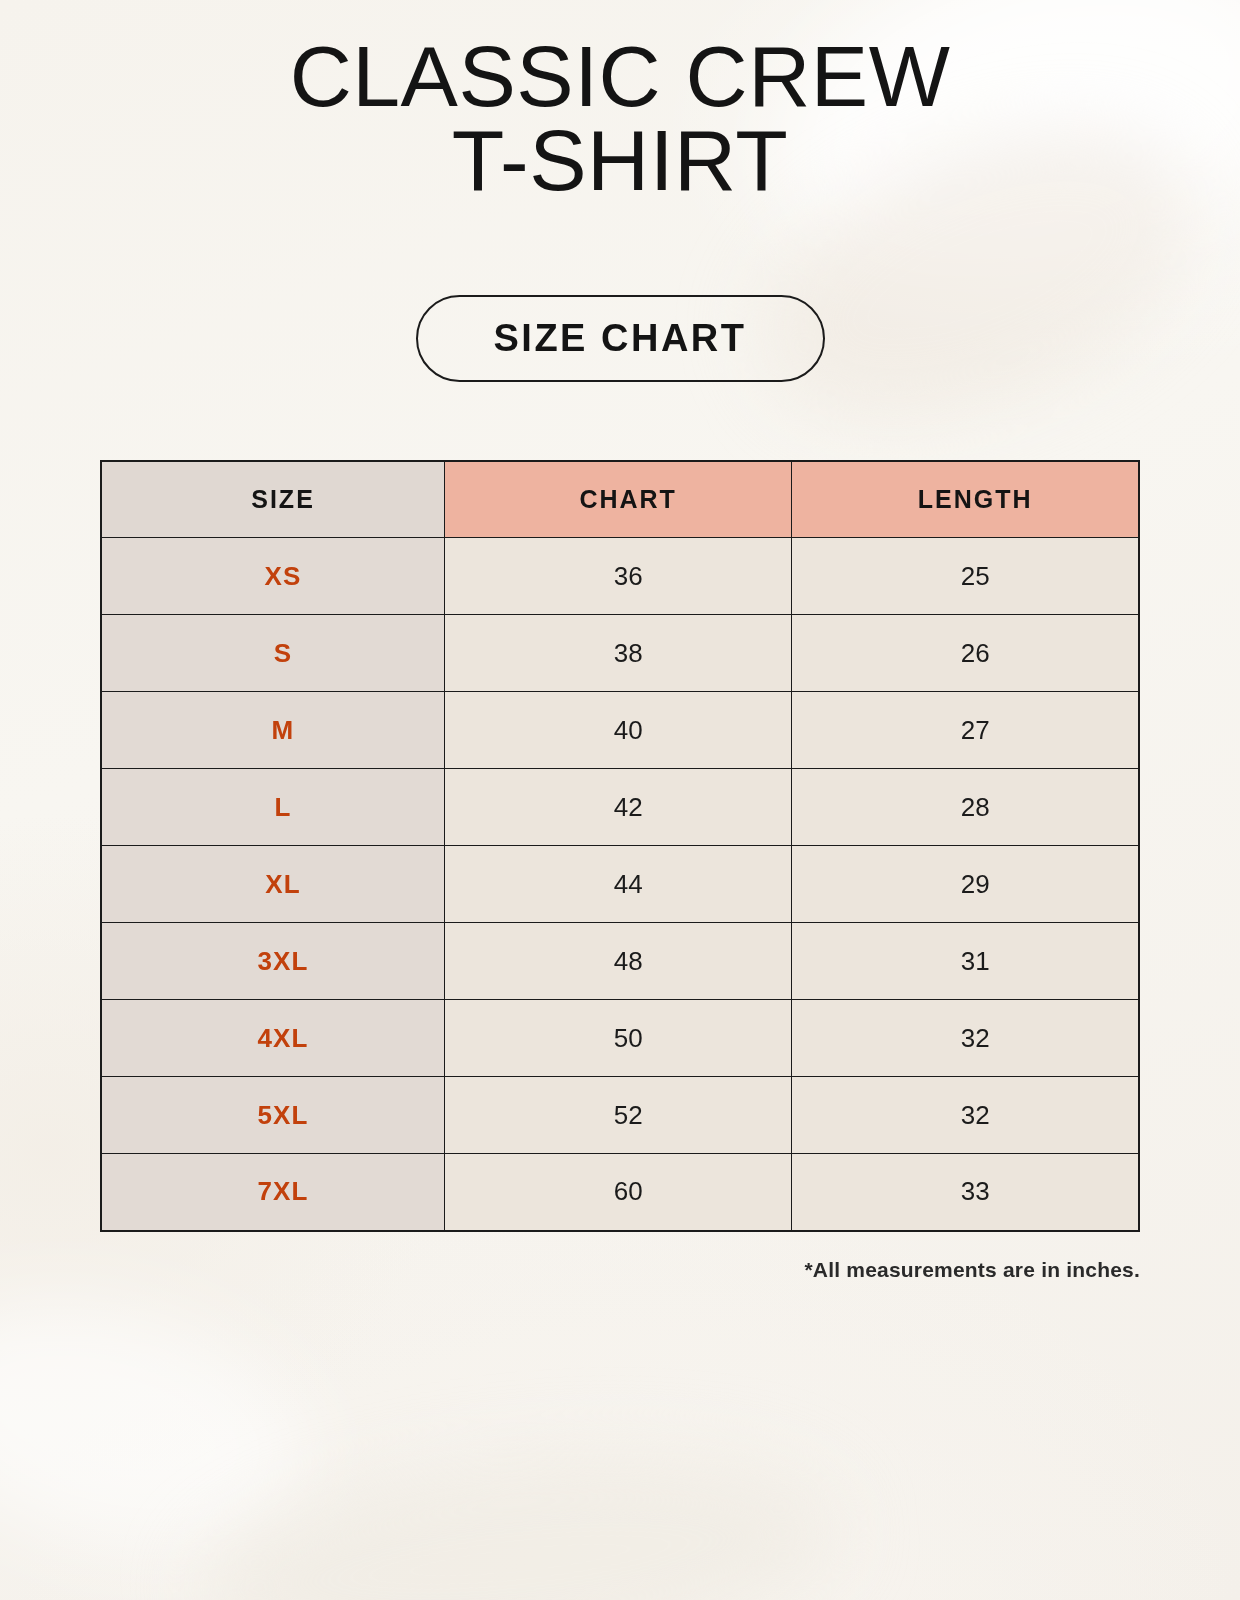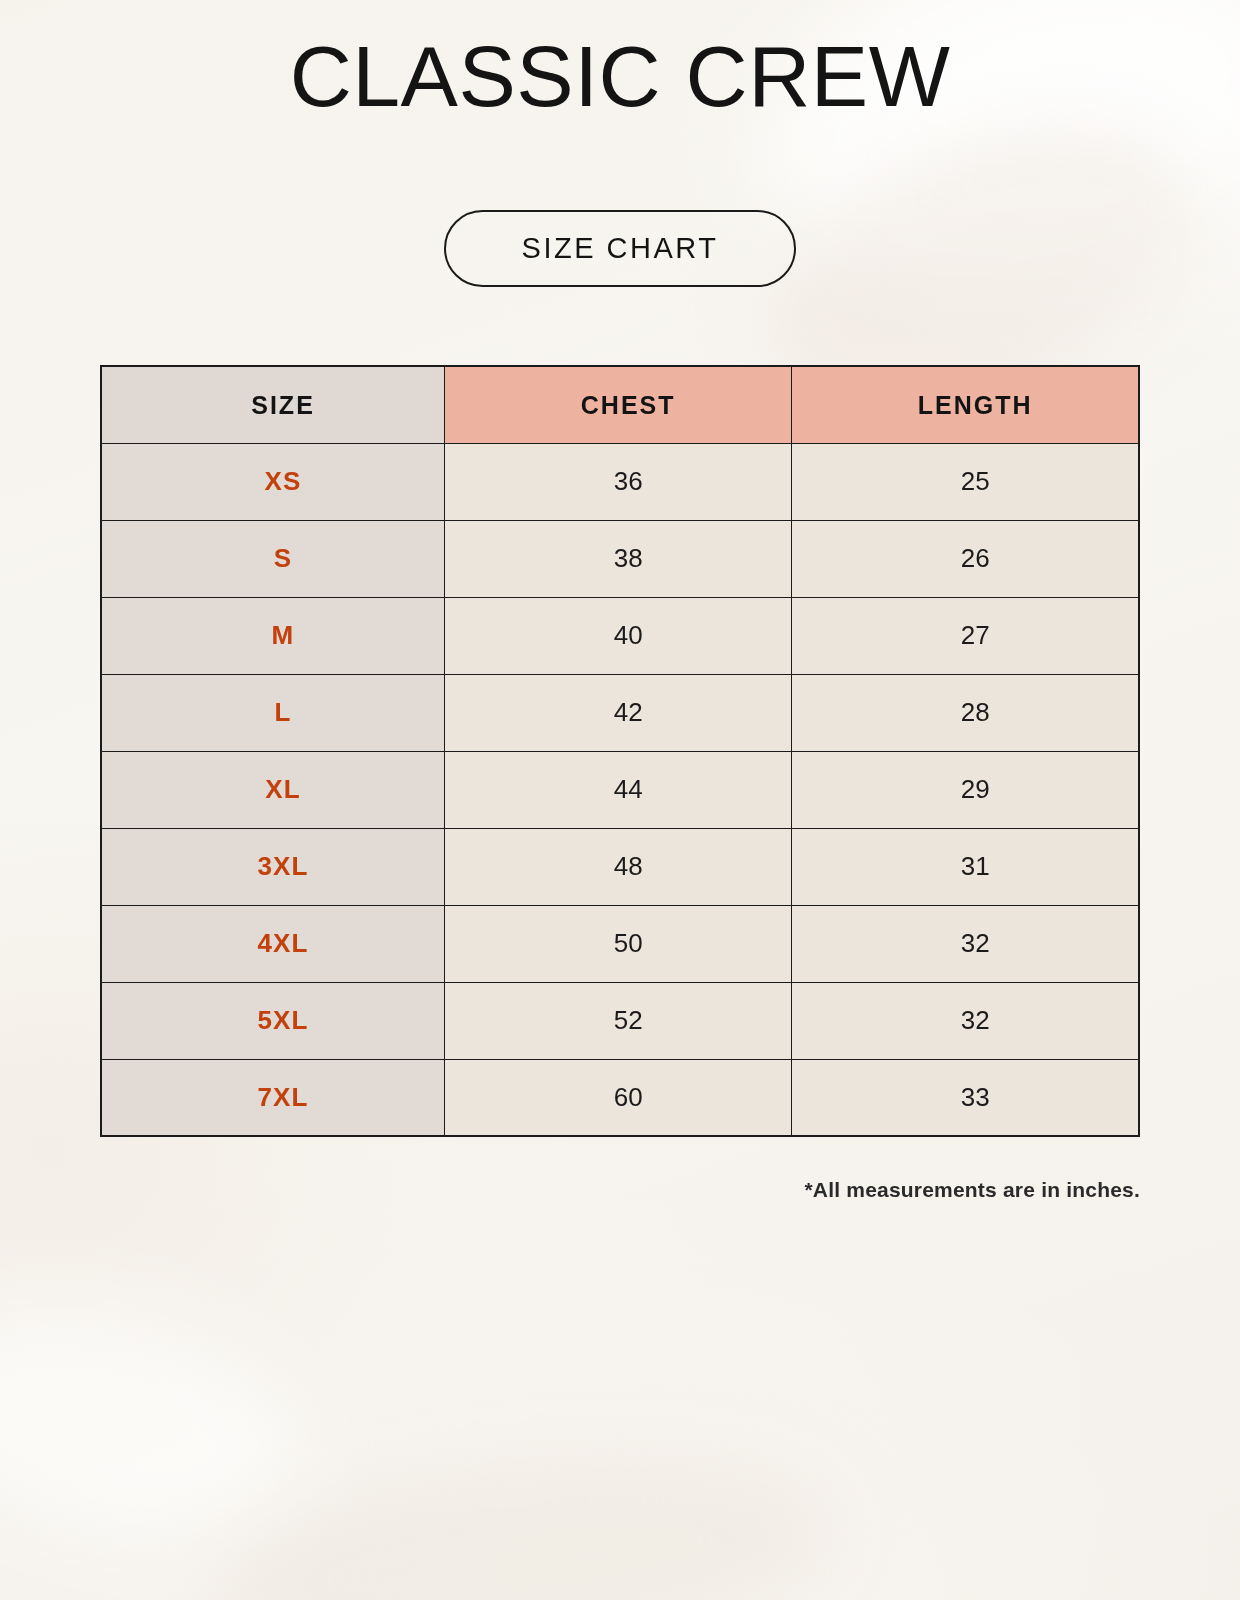--- a/index.html
+++ b/index.html
@@ -71,22 +71,22 @@
 
   .badge-wrap {
     display: flex;
     justify-content: center;
     margin-top: 92px;
   }
   .badge {
     border: 2px solid #1b1b1b;
     border-radius: 999px;
     padding: 20px 76px;
-    font-size: 29px;
-    font-weight: 400;
+    font-size: 38px;
+    font-weight: 700;
     letter-spacing: 2.5px;
     color: #141414;
     background: transparent;
   }
 
   .table-wrap { margin-top: 78px; }
 
   table.size-table {
     width: 1040px;
     margin: 0 auto;
@@ -131,58 +131,59 @@
   }
   td.val-cell {
     background: #ece5dc;
     font-size: 26px;
     font-weight: 400;
     color: #1b1b1b;
   }
 
   .footnote {
     width: 1040px;
-    margin: 41px auto 0;
+    margin: 26px auto 0;
     text-align: right;
     font-size: 21px;
     font-weight: 700;
     color: #2a2a2a;
     letter-spacing: 0.2px;
   }
 </style>
 </head>
 <body>
 
 <div class="page">
   <div class="bg-swirl swirl-a"></div>
   <div class="bg-swirl swirl-b"></div>
   <div class="bg-swirl swirl-c"></div>
   <div class="bg-swirl swirl-d"></div>
 
   <div class="content">
 
     <h1 class="title">
       <span>CLASSIC CREW</span><br>
+      <span>T-SHIRT</span>
     </h1>
 
     <div class="badge-wrap">
       <div class="badge">SIZE CHART</div>
     </div>
 
     <div class="table-wrap">
       <table class="size-table">
         <colgroup>
           <col class="c-size">
           <col class="c-chest">
           <col class="c-length">
         </colgroup>
         <thead>
           <tr>
             <th class="h-size">SIZE</th>
-            <th class="h-measure">CHEST</th>
+            <th class="h-measure">CHART</th>
             <th class="h-measure">LENGTH</th>
           </tr>
         </thead>
         <tbody>
           <tr>
             <td class="size-cell">XS</td>
             <td class="val-cell">36</td>
             <td class="val-cell">25</td>
           </tr>
           <tr>

